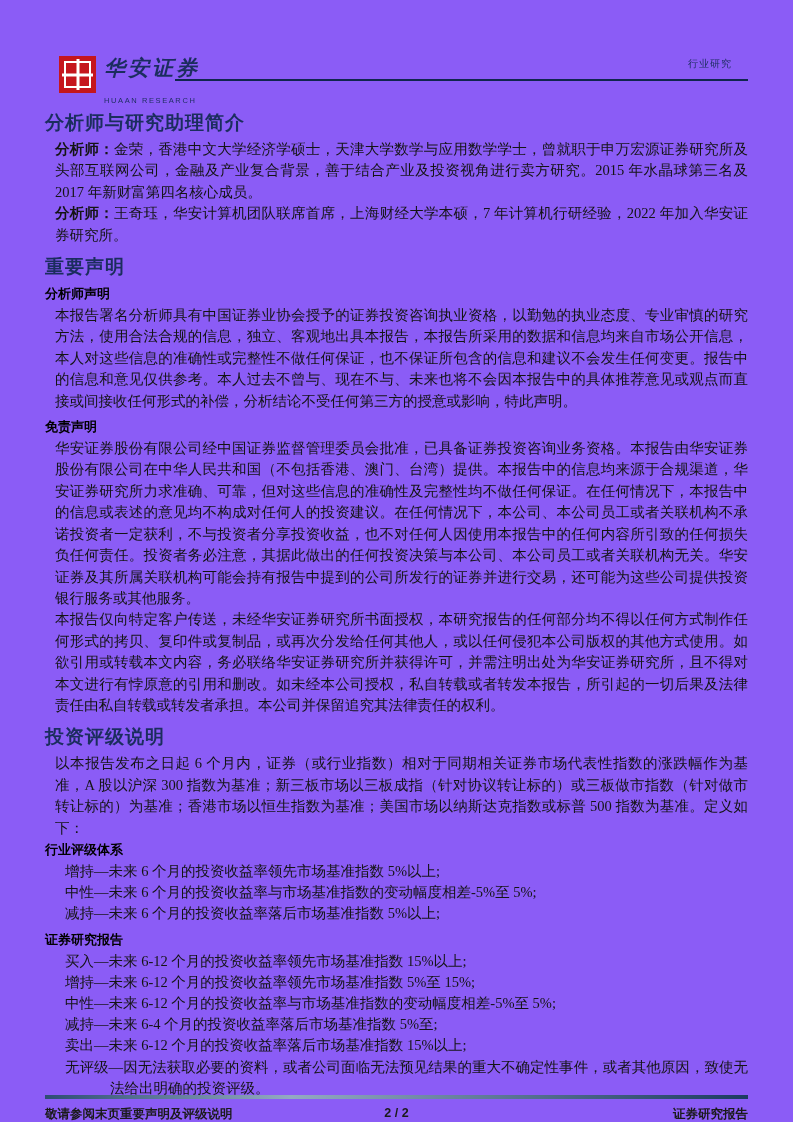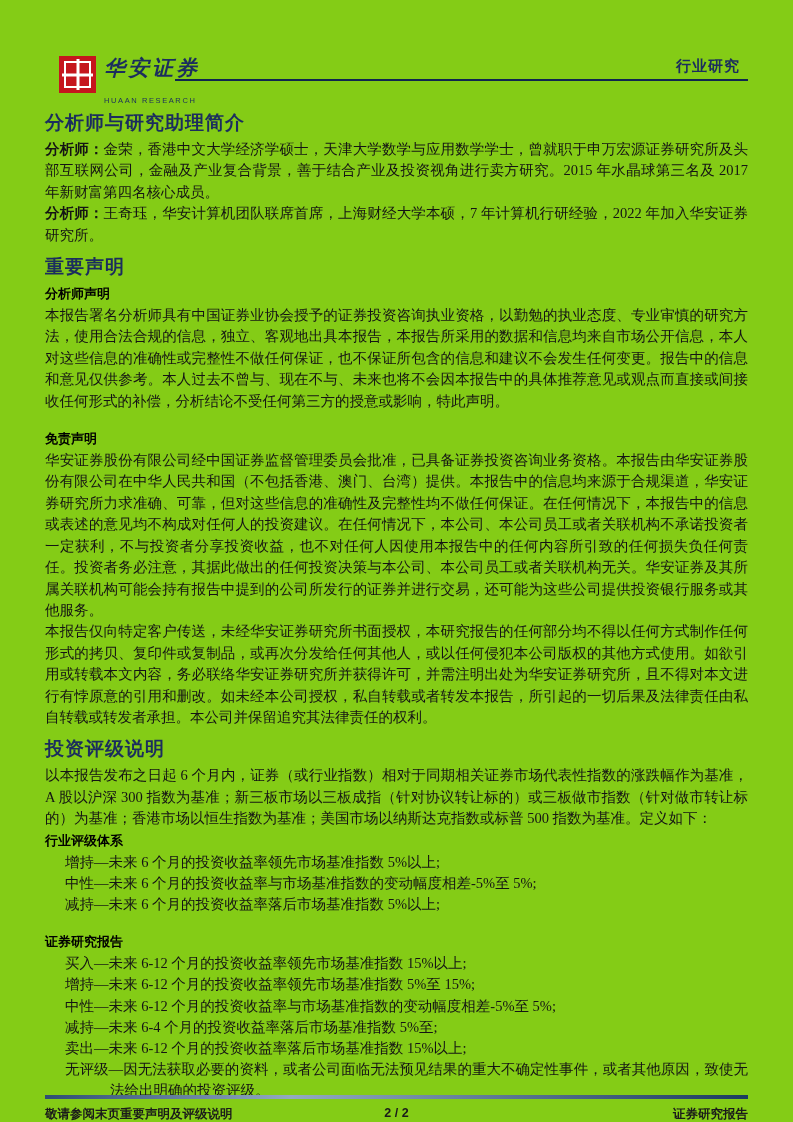--- a/index.html
+++ b/index.html
@@ -1,48 +1,48 @@
 <!DOCTYPE html>
 <html><head>
 <meta charset="utf-8">
 <style>
   * { margin:0; padding:0; box-sizing:border-box; }
   html,body { background:#ffffff; }
   .page {
     position:relative;
     width:793px; height:1122px;
     margin:0 auto;
-    background:#84cc16;
+    background:#8b5cf6;
     font-family:"Liberation Serif","DejaVu Serif",serif;
     color:#111111;
     overflow:hidden;
   }
   .content { padding:0 45px; }
 
   
   .header { position:relative; height:46px; margin-top:56px; }
   .brand { position:absolute; left:14px; top:0; display:flex; align-items:flex-start; }
   .seal { position:relative; width:37px; height:37px; background:#c5161d; flex:0 0 auto; }
   .seal-frame { position:absolute; left:5px; top:5px; right:5px; bottom:5px; border:2px solid #ffffff; }
   .seal-v { position:absolute; left:50%; top:3px; bottom:3px; width:3px; background:#ffffff; transform:translateX(-50%); }
   .seal-h { position:absolute; top:50%; left:3px; right:3px; height:3px; background:#ffffff; transform:translateY(-50%); }
   .brand-text { margin-left:8px; padding-top:1px; }
   .brand-cn { font-size:21px; line-height:22px; font-weight:700; font-style:italic; color:#1b2d5e; letter-spacing:3px; white-space:nowrap; }
   .brand-en { font-size:7.5px; letter-spacing:1.6px; color:#1b2d5e; font-family:"Liberation Sans",sans-serif; margin-top:17px; }
   .header-rule { position:absolute; left:130px; right:0; top:23px; height:2px; background:#10264f; }
-  .doc-type { position:absolute; right:8px; top:1px; font-size:15px; font-weight:700; color:#1b2d5e; letter-spacing:1px; }
+  .doc-type { position:absolute; right:16px; top:1px; font-size:10px; font-weight:400; color:#1b2d5e; letter-spacing:1px; }
 
   
   .section-title { font-size:19px; line-height:24px; font-weight:700; color:#1b2d5e; letter-spacing:1px; margin-top:9px; margin-bottom:4px; }
   .subhead { font-size:13px; line-height:22px; font-weight:700; color:#000000; }
-  .para { font-size:14.5px; line-height:21.4px; text-align:justify; color:#141414; }
+  .para { font-size:14.5px; line-height:21.4px; text-align:justify; color:#141414;margin-left:10px; }
   .label-bold { font-weight:700; }
   .rating-item { font-size:14.5px; line-height:21.2px; margin-left:20px; text-align:justify; color:#141414; }
   .rating-item.hang { padding-left:45px; text-indent:-45px; }
-  .gap-s { margin-top:16px; }
+  .gap-s { margin-top:4px; }
 
   
   .footer { position:absolute; left:45px; right:45px; top:1081px;margin-top:14px; }
   .footer-bar { height:4px; background:linear-gradient(90deg,#2e4d74 0%,#93aac2 35%,#1c3b61 100%); }
   .footer-row { position:relative; margin-top:7px; height:18px; font-size:12.5px; }
   .footer-left { position:absolute; left:0; top:0; font-weight:700; color:#1a1a1a; }
   .footer-center { position:absolute; left:50%; top:0; transform:translateX(-50%); font-weight:700; font-family:"Liberation Sans",sans-serif; color:#1a1a1a; }
   .footer-right { position:absolute; right:0; top:0; font-weight:700; color:#1a1a1a; }
 </style>
 </head>

